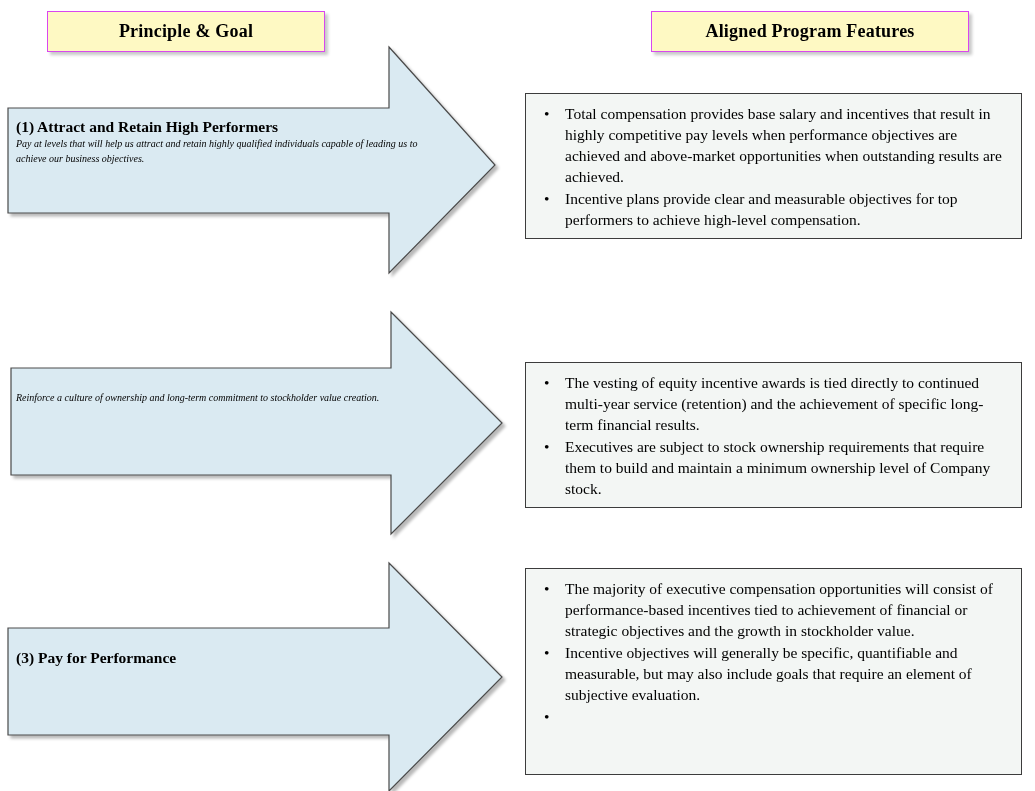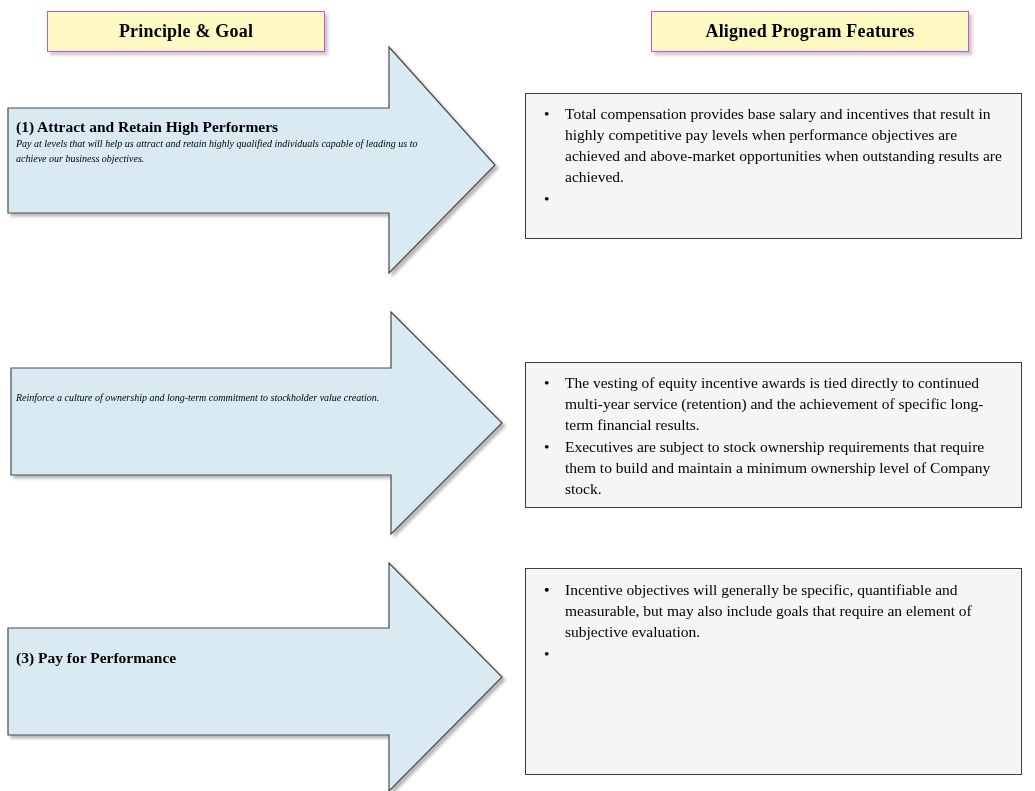--- a/index.html
+++ b/index.html
@@ -111,20 +111,21 @@
 </div>
 
 <div class="feature-box" style="left:525px; top:93px; width:497px; height:146px;">
   <ul class="feature-list">
     <li class="feature-item">
       <span class="feature-bullet">•</span>
       <span>Total compensation provides base salary and incentives that result in highly competitive pay levels when performance objectives are achieved and above-market opportunities when outstanding results are achieved.</span>
     </li>
     <li class="feature-item">
       <span class="feature-bullet">•</span>
+      <span>Incentive plans provide clear and measurable objectives for top performers to achieve high-level compensation.</span>
     </li>
   </ul>
 </div>
 
 <div class="arrow-wrap" style="left:0px; top:312px; width:510px; height:222px;">
   <svg class="arrow-svg" width="510" height="222" viewBox="0 0 510 222">
     <defs>
       <filter id="ashadow2" x="-20%" y="-20%" width="160%" height="160%">
         <feDropShadow dx="3" dy="3" stdDeviation="1.6" flood-color="#000000" flood-opacity="0.28"></feDropShadow>
       </filter>
@@ -160,20 +161,21 @@
   </svg>
   <div class="arrow-text" style="left:16px; top:85px; width:430px;">
     <div class="arrow-title">(3)  Pay for Performance</div>
   </div>
 </div>
 
 <div class="feature-box" style="left:525px; top:568px; width:497px; height:207px;">
   <ul class="feature-list">
     <li class="feature-item">
       <span class="feature-bullet">•</span>
+      <span>The majority of executive compensation opportunities will consist of performance-based incentives tied to achievement of financial or strategic objectives and the growth in stockholder value.</span>
     </li>
     <li class="feature-item">
       <span class="feature-bullet">•</span>
       <span>Incentive objectives will generally be specific, quantifiable and measurable, but may also include goals that require an element of subjective evaluation.</span>
     </li>
     <li class="feature-item">
       <span class="feature-bullet">•</span>
     </li>
   </ul>
 </div>

